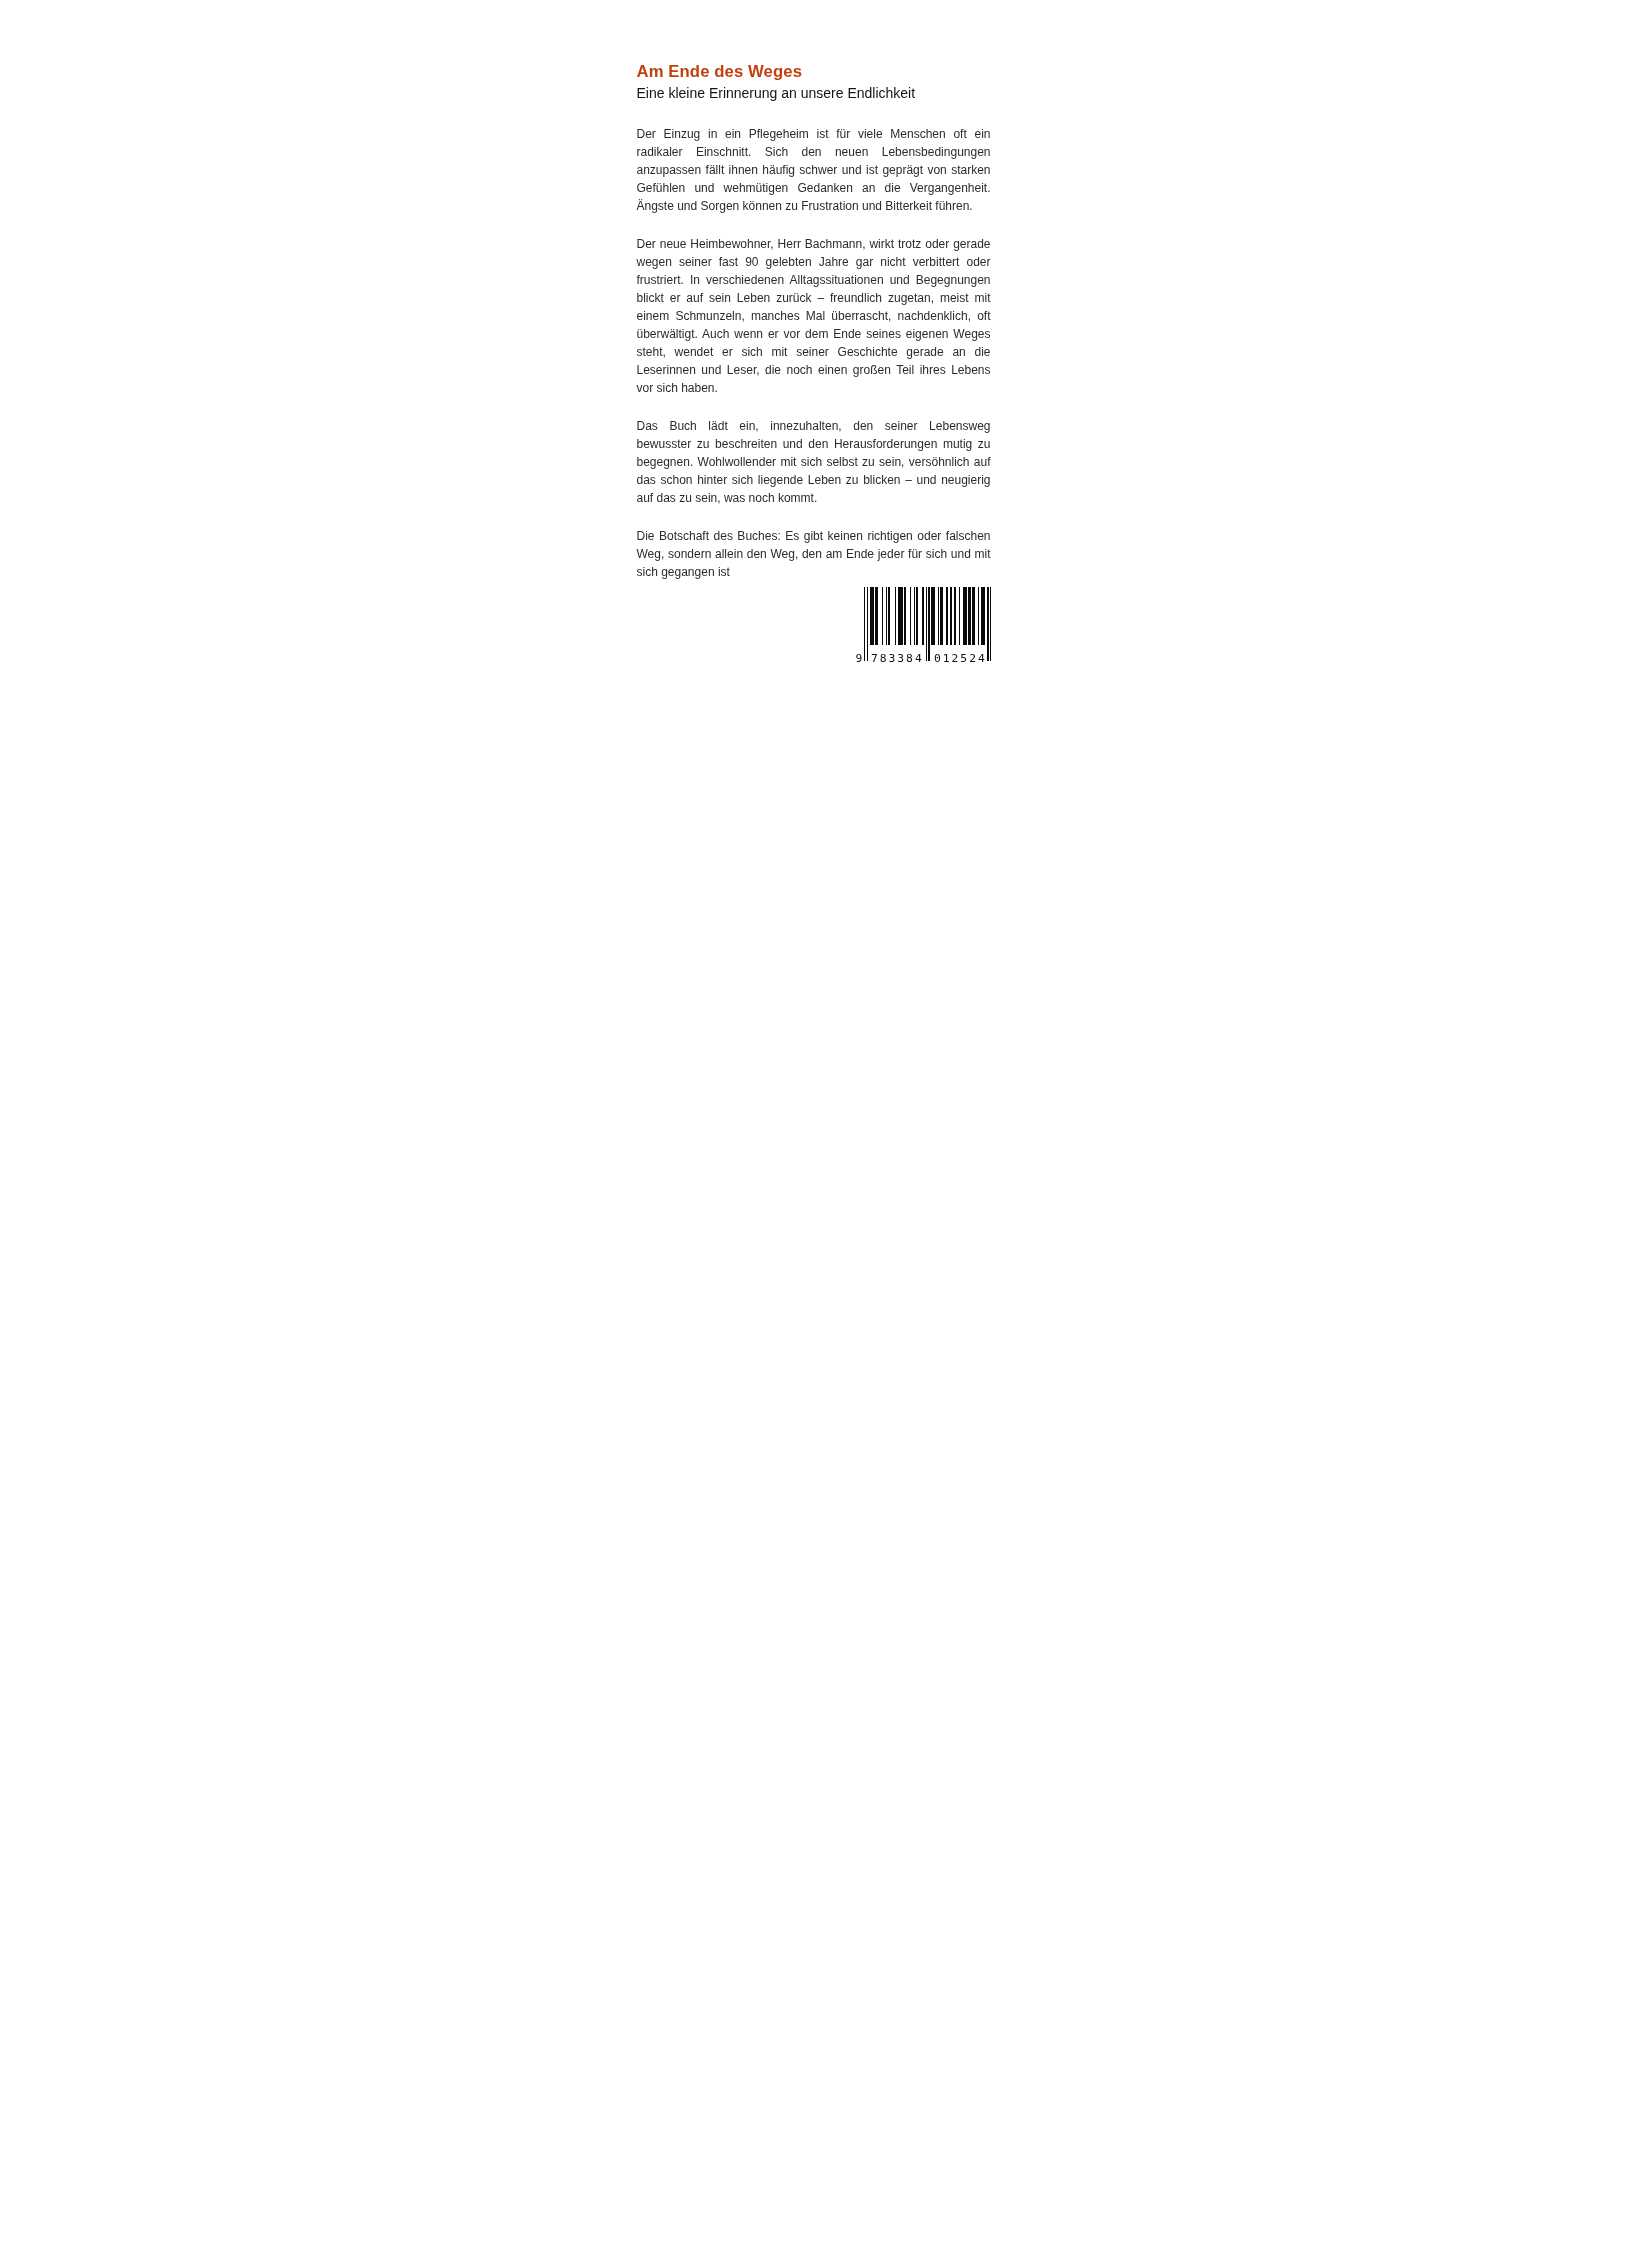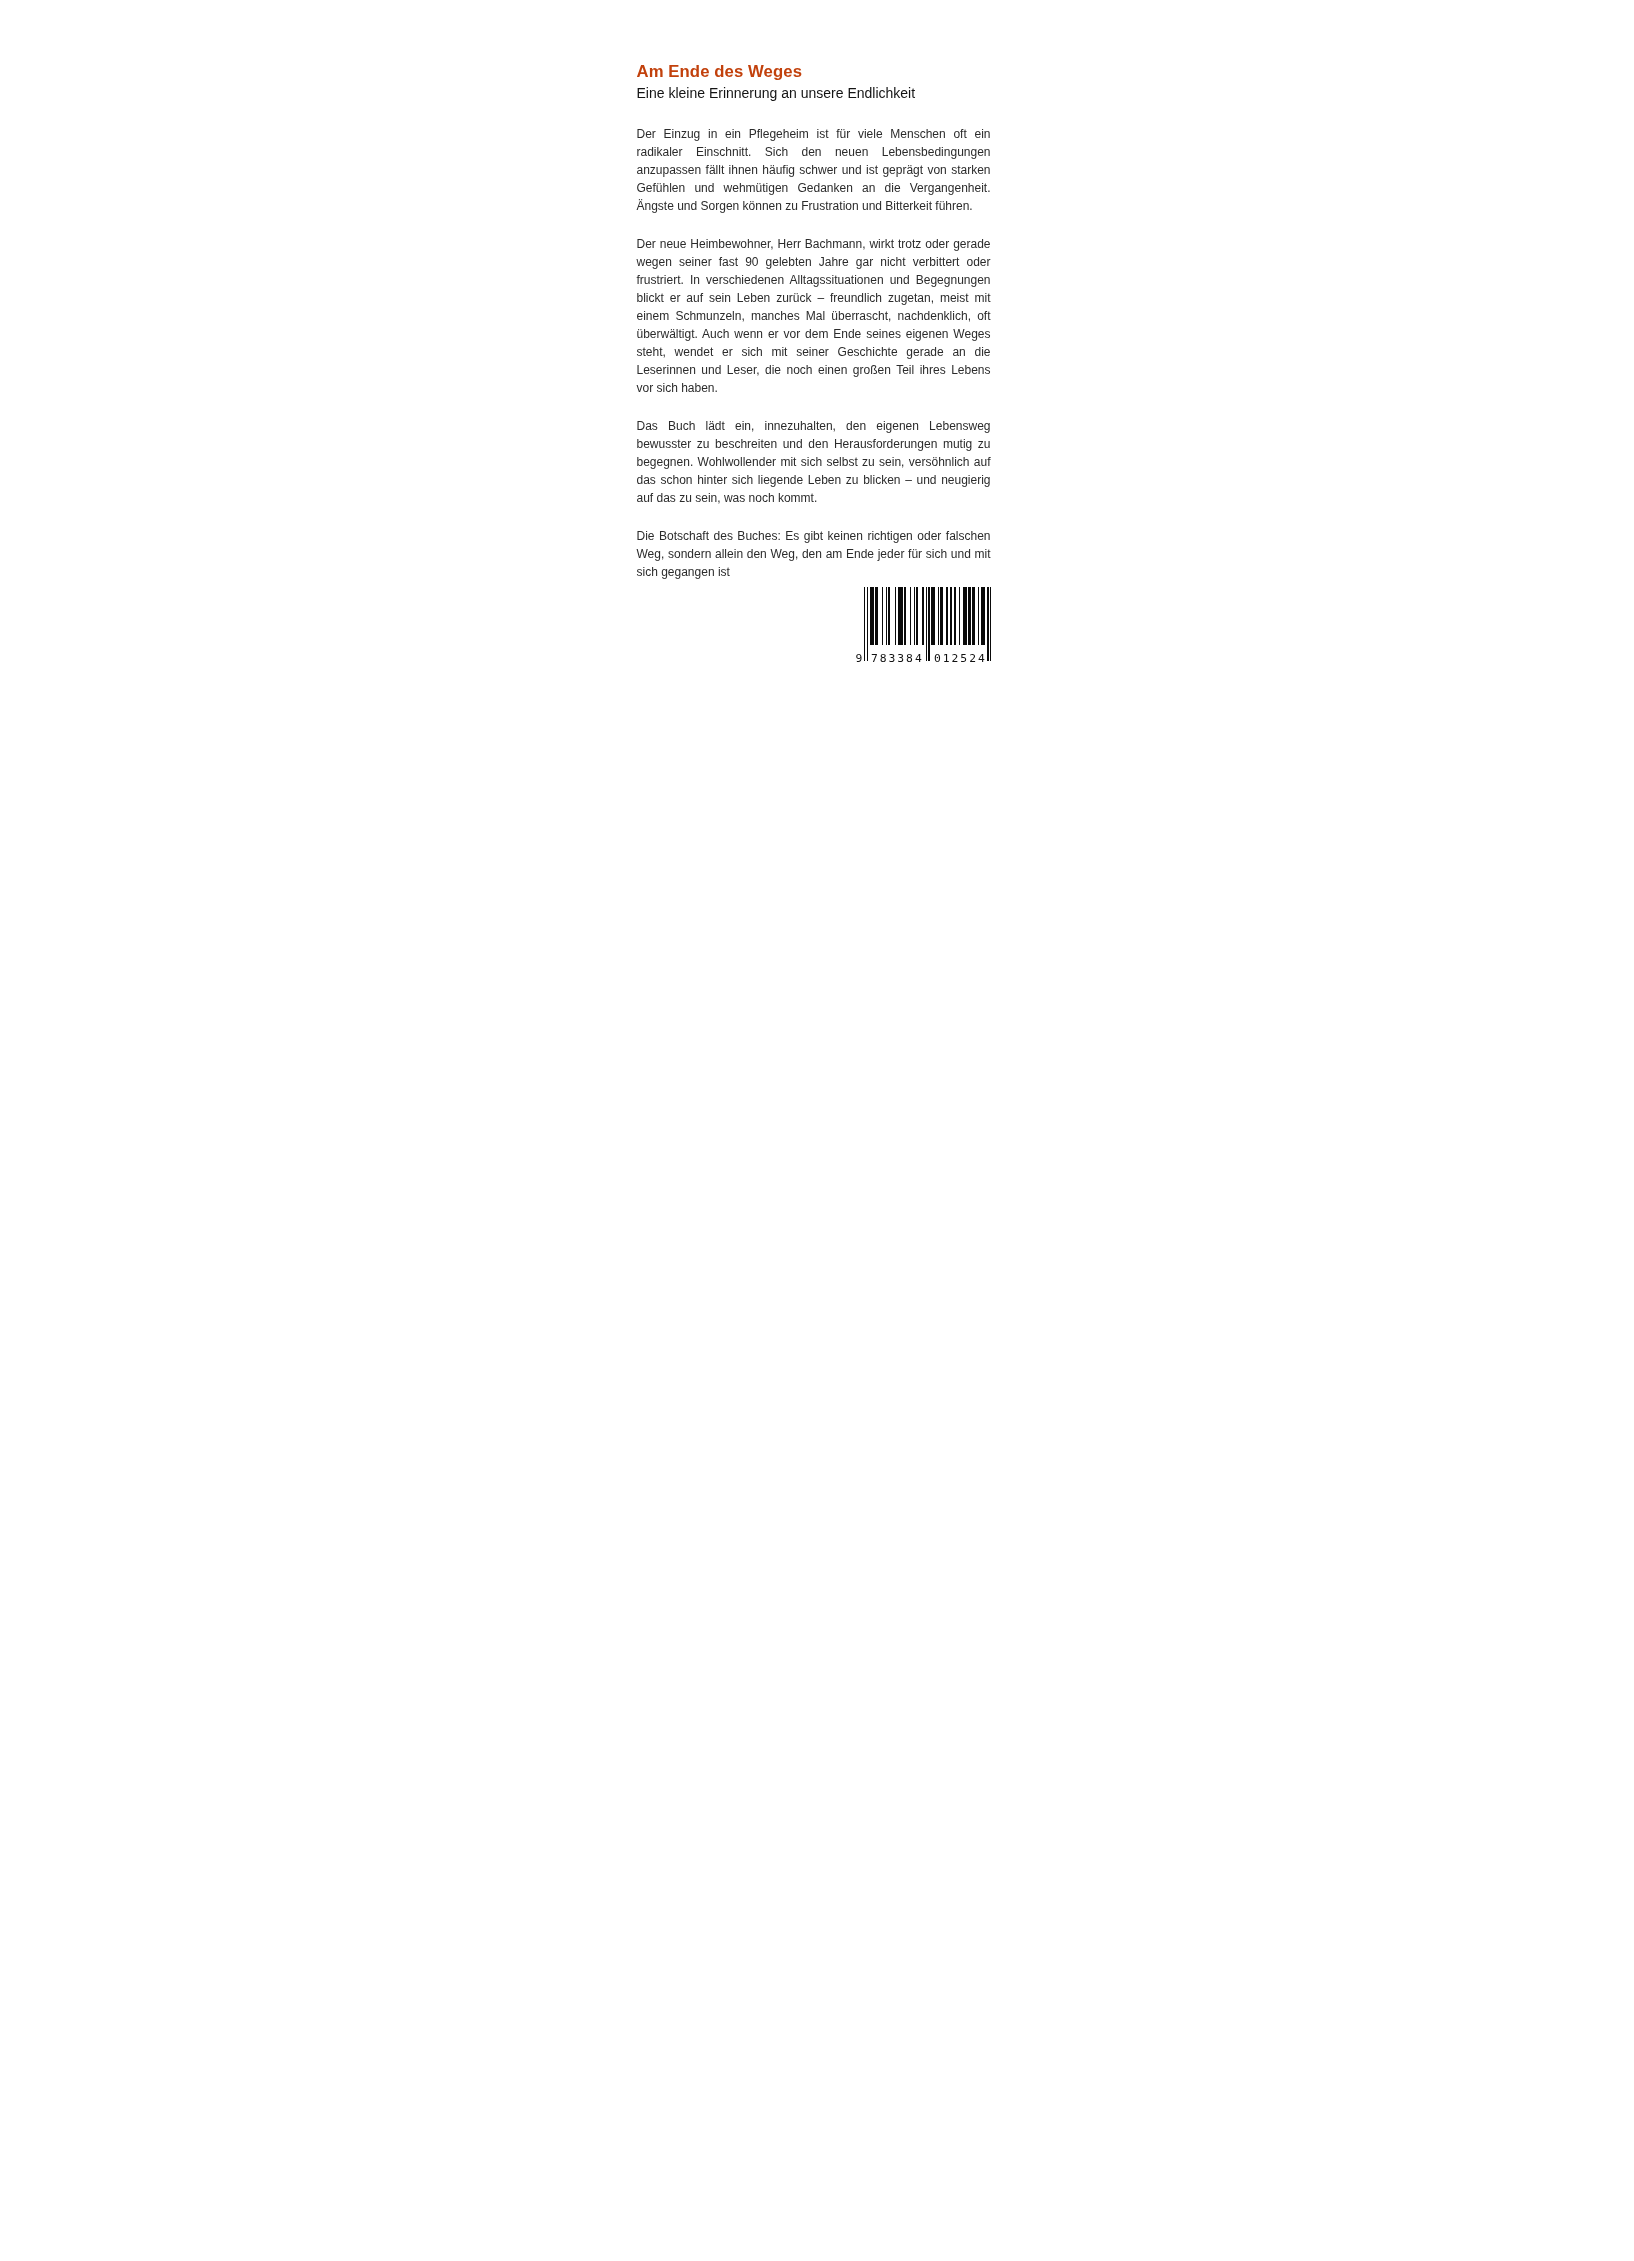--- a/index.html
+++ b/index.html
@@ -67,21 +67,21 @@
 </head>
 <body>
 
 <div class="page">
   <div class="content">
     <h1 class="title">Am Ende des Weges</h1>
     <p class="subtitle">Eine kleine Erinnerung an unsere Endlichkeit</p>
     <div class="body-copy">
       <p>Der Einzug in ein Pflegeheim ist für viele Menschen oft ein radikaler Einschnitt. Sich den neuen Lebensbedingungen anzupassen fällt ihnen häufig schwer und ist geprägt von starken Gefühlen und wehmütigen Gedanken an die Vergangenheit. Ängste und Sorgen können zu Frustration und Bitterkeit führen.</p>
       <p>Der neue Heimbewohner, Herr Bachmann, wirkt trotz oder gerade wegen seiner fast 90 gelebten Jahre gar nicht verbittert oder frustriert. In verschiedenen Alltagssituationen und Begegnungen blickt er auf sein Leben zurück – freundlich zugetan, meist mit einem Schmunzeln, manches Mal überrascht, nachdenklich, oft überwältigt. Auch wenn er vor dem Ende seines eigenen Weges steht, wendet er sich mit seiner Geschichte gerade an die Leserinnen und Leser, die noch einen großen Teil ihres Lebens vor sich haben.</p>
-      <p>Das Buch lädt ein, innezuhalten, den eigenen Lebensweg bewusster zu beschreiten und den Herausforderungen mutig zu begegnen. Wohlwollender mit sich selbst zu sein, versöhnlich auf das schon hinter sich liegende Leben zu blicken – und neugierig auf das zu sein, was noch kommt.</p>
+      <p>Das Buch lädt ein, innezuhalten, den seiner Lebensweg bewusster zu beschreiten und den Herausforderungen mutig zu begegnen. Wohlwollender mit sich selbst zu sein, versöhnlich auf das schon hinter sich liegende Leben zu blicken – und neugierig auf das zu sein, was noch kommt.</p>
       <p>Die Botschaft des Buches: Es gibt keinen richtigen oder falschen Weg, sondern allein den Weg, den am Ende jeder für sich und mit sich gegangen ist</p>
     </div>
   </div>
 
   <div class="barcode">
     <svg id="barcode-svg" viewBox="0 0 300 174" width="136" height="79" shape-rendering="crispEdges">
       <g id="barcode-bars">
           <rect x="18.00" y="4" width="2.95" height="164" fill="#0a0a0a"></rect>
           <rect x="23.90" y="4" width="2.95" height="164" fill="#0a0a0a"></rect>
           <rect x="29.80" y="4" width="8.85" height="128" fill="#0a0a0a"></rect>

